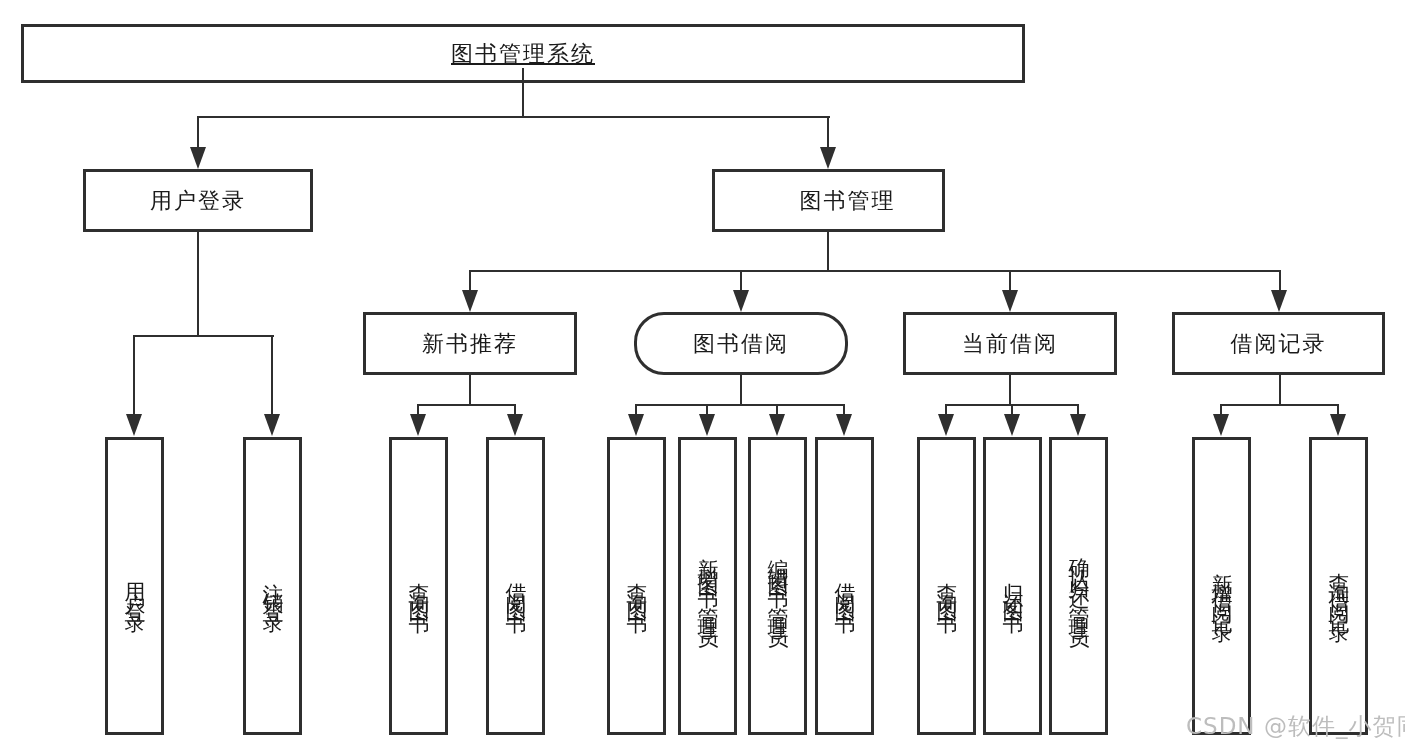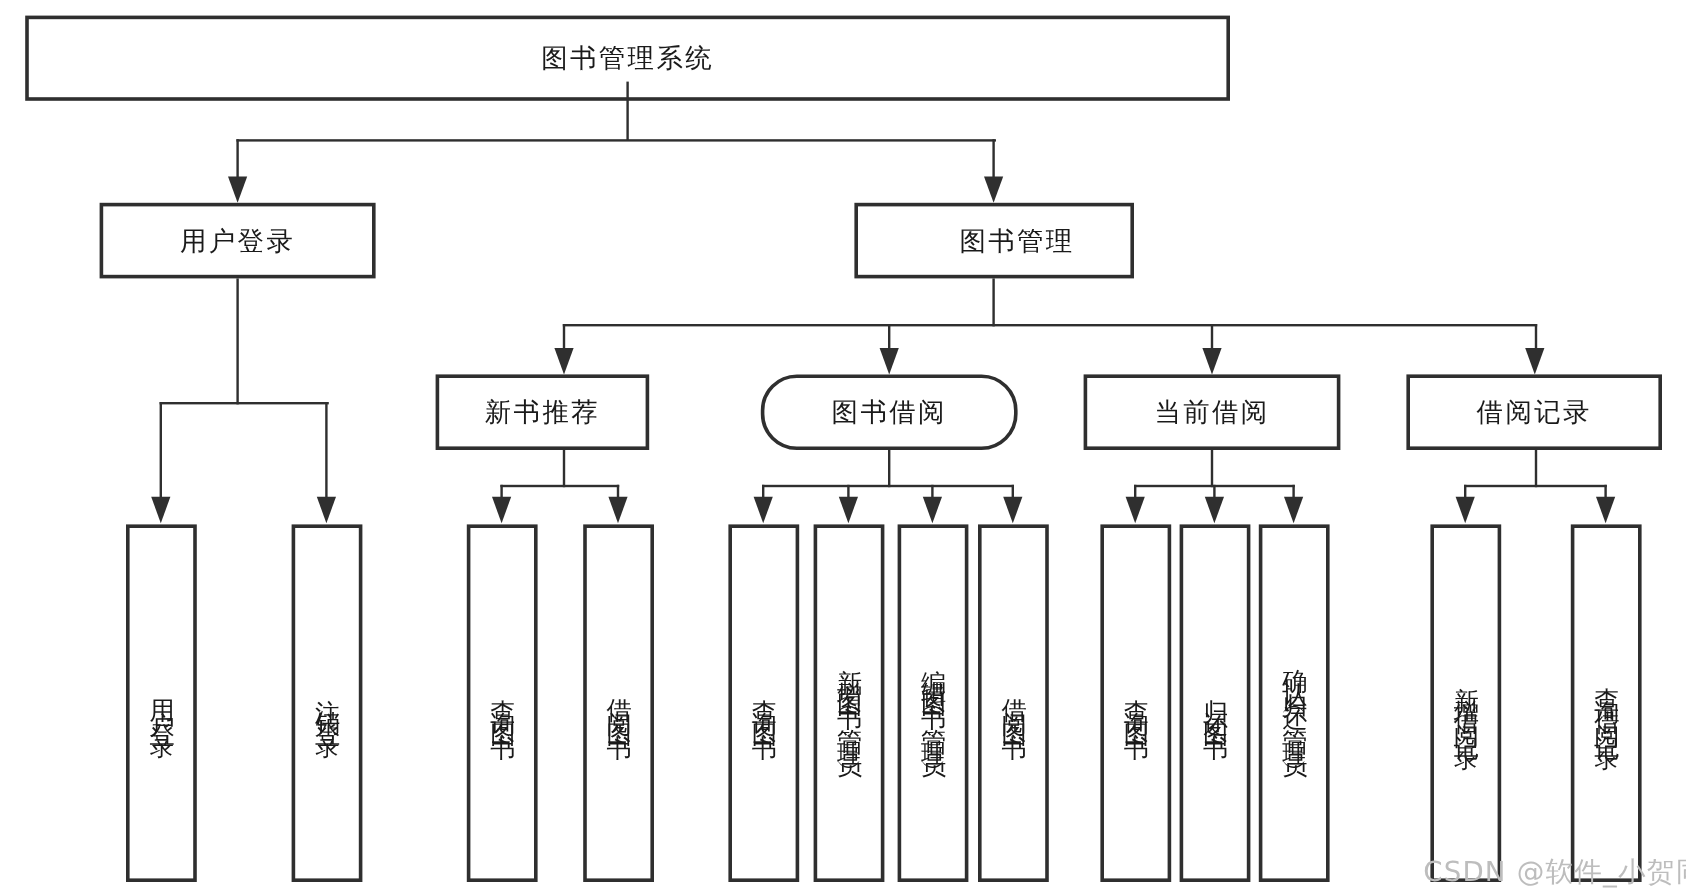--- a/index.html
+++ b/index.html
@@ -64,21 +64,21 @@
     color: #bdbdbd;
     white-space: nowrap;
     z-index: 5;
   }
 </style>
 </head>
 <body>
 
 <div class="canvas">
 
-  <div class="node hnode" style="left:21px; top:13px; width:1004px; height:71px;">
+  <div class="node hnode" style="left:21px; top:24px; width:1004px; height:59px;text-decoration:underline;">
     <span>图书管理系统</span>
   </div>
 
   <div class="vline" style="left:522px; top:68px; height:49px;"></div>
   <div class="hline" style="left:197px; top:116px; width:633px;"></div>
   <div class="vline" style="left:197px; top:116px; height:32px;"></div>
   <div class="arrow" style="left:190px; top:147px;"></div>
   <div class="vline" style="left:827px; top:116px; height:32px;"></div>
   <div class="arrow" style="left:820px; top:147px;"></div>
 
@@ -100,21 +100,21 @@
   <div class="hline" style="left:469px; top:270px; width:812px;"></div>
   <div class="vline" style="left:469px; top:270px; height:21px;"></div>
   <div class="arrow" style="left:462px; top:290px;"></div>
   <div class="vline" style="left:740px; top:270px; height:21px;"></div>
   <div class="arrow" style="left:733px; top:290px;"></div>
   <div class="vline" style="left:1009px; top:270px; height:21px;"></div>
   <div class="arrow" style="left:1002px; top:290px;"></div>
   <div class="vline" style="left:1279px; top:270px; height:21px;"></div>
   <div class="arrow" style="left:1271px; top:290px;"></div>
 
-  <div class="node hnode" style="left:363px; top:312px; width:178px; height:63px;">
+  <div class="node hnode" style="left:363px; top:312px; width:214px; height:63px;">
     <span>新书推荐</span>
   </div>
   <div class="node hnode" style="left:634px; top:312px; width:214px; height:63px;border-radius:30px;">
     <span>图书借阅</span>
   </div>
   <div class="node hnode" style="left:1172px; top:312px; width:213px; height:63px;">
     <span>借阅记录</span>
   </div>
   <div class="node hnode" style="left:903px; top:312px; width:214px; height:63px;">
     <span>当前借阅</span>

